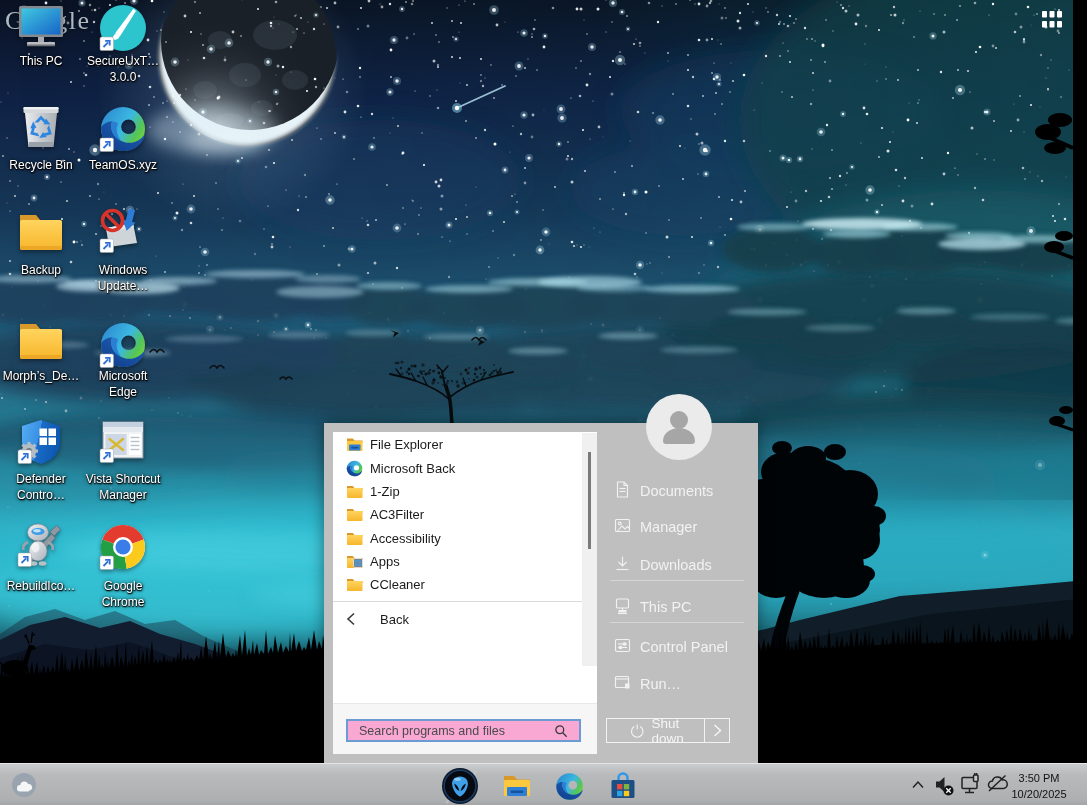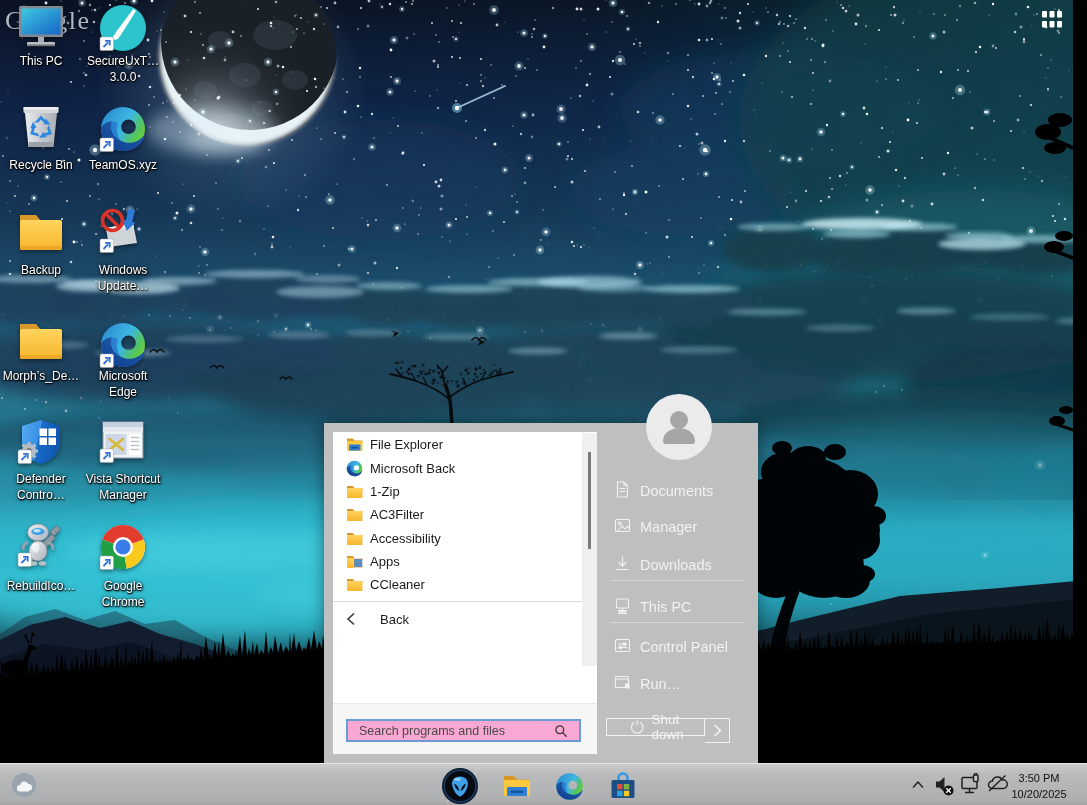--- a/index.html
+++ b/index.html
@@ -21,21 +21,21 @@
 #bchv{margin:0 24px 0 13px;display:flex;align-items:center}
 #msearch{position:absolute;left:9px;top:280px;width:264px;height:51px;background:#f6f6f6;border-top:1px solid #e8e8e8}
 #sbox{position:absolute;left:13px;top:15px;width:235px;height:23px;background:#f9a8d4;border:2px solid #6b9bd2;display:flex;align-items:center;padding:0 11px;justify-content:space-between}
 #sbox span{font-size:12.5px;color:#4a4a4a}
 #mright{position:absolute;left:273px;top:0;width:161px;height:340px}
 .rpi{position:absolute;left:16px;display:flex;align-items:flex-end;height:22px}
 .rpic{width:19px;height:19px;margin-right:8px}
 .rpt{font-size:14.5px;color:#f2f2f2}
 .rsep{position:absolute;left:13px;width:134px;border-top:1px solid rgba(255,255,255,0.35)}
 #shutdown{position:absolute;left:9px;top:295px;width:124px;height:25px;display:flex}
-#sdmain{display:flex;align-items:center;border:1.5px solid rgba(255,255,255,0.8);width:99px;height:18px;padding-left:22px}
+#sdmain{display:flex;align-items:center;border:1.5px solid rgba(255,255,255,0.8);width:99px;height:25px;padding-left:22px}
 #sdmain svg{margin-right:6px}
 #sdmain span{font-size:13.5px;color:#f5f5f5}
 #sdarr{width:25px;height:25px;border:1.5px solid rgba(255,255,255,0.8);border-left:none;display:flex;align-items:center;justify-content:center}
 #avatar{position:absolute;left:322px;top:-29px;width:66px;height:66px}
 #taskbar{position:absolute;left:0;top:763px;width:1087px;height:42px;background:linear-gradient(#cbcccd,#b8babc 25%,#aeb0b2 85%,#a4a6a8);border-top:1px solid #e5e5e5}
 </style></head>
 <body>
 <div id="scr">
 <svg id="wall" width="1087" height="805" viewBox="0 0 1087 805">
 <defs>

